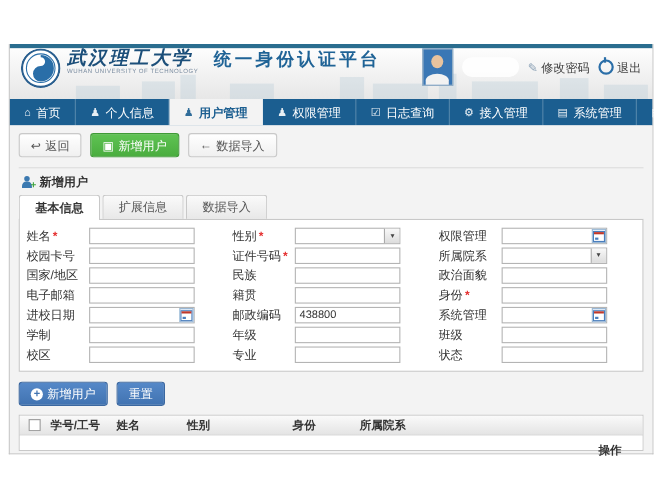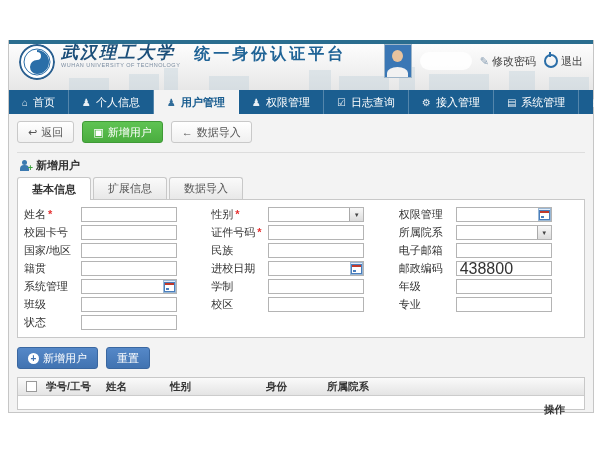--- a/index.html
+++ b/index.html
@@ -53,21 +53,21 @@
   .ftab.active{background:#fff;font-weight:bold;color:#333;height:22px;margin-bottom:-1px;z-index:2;}
   
   .panel{background:#fff;border:1px solid #c8c8c8;padding:7px 6px;position:relative;z-index:1;}
   .form-grid{display:grid;grid-template-columns:1fr 1fr 1fr;column-gap:8px;row-gap:3px;}
   .field{display:flex;align-items:center;height:15px;}
   .flabel{flex:0 0 57px;font-size:11px;color:#333;white-space:nowrap;overflow:hidden;}
   .req{color:#e53030;display:none;margin-left:2px;font-weight:bold;}
   .field.required .req{display:inline;}
   .fwrap{position:relative;flex:0 0 96px;height:15px;}
   .fin{box-sizing:border-box;width:100%;height:15px;border:1px solid #b4b4b4;background:#fff;
-       font-size:16px;padding:0 3px;font-family:inherit;color:#333;}
+       font-size:10px;padding:0 3px;font-family:inherit;color:#333;}
   .sel-btn,.cal-btn{display:none;position:absolute;top:1px;right:1px;width:13px;height:13px;
        align-items:center;justify-content:center;cursor:pointer;}
   .sel-btn{background:linear-gradient(#f8f8f8,#dcdcdc);border-left:1px solid #aaa;font-size:6px;color:#444;}
   .field.type-select .sel-btn{display:flex;}
   .cal-btn{background:#e3eefa;border:1px solid #9ab8d5;box-sizing:border-box;}
   .field.type-date .cal-btn{display:flex;}
   .cal-ic{width:9px;height:8px;background:#fff;border:1px solid #4a7ebd;position:relative;}
   .cal-ic::before{content:"";position:absolute;left:0;top:0;right:0;height:2px;background:#c0392b;}
   .cal-ic::after{content:"";position:absolute;left:1px;bottom:1px;width:3px;height:2px;background:#4a7ebd;}
   
@@ -290,39 +290,55 @@
 
             <div class="field type-text i-10">
               <span class="flabel"><span>民族</span></span>
               <span class="fwrap">
                 <input class="fin" value="" style="">
                 
                 
               </span>
             </div>
 
+            <div class="field type-text i-11">
+              <span class="flabel"><span>政治面貌</span></span>
+              <span class="fwrap">
+                <input class="fin" value="" style="">
+                
+                
+              </span>
+            </div>
 
             <div class="field type-text i-12">
               <span class="flabel"><span>电子邮箱</span></span>
               <span class="fwrap">
                 <input class="fin" value="" style="">
                 
                 
               </span>
             </div>
 
             <div class="field type-text i-13">
               <span class="flabel"><span>籍贯</span></span>
               <span class="fwrap">
                 <input class="fin" value="" style="">
                 
                 
               </span>
             </div>
 
+            <div class="field type-text required i-14">
+              <span class="flabel"><span>身份</span><span class="req">*</span></span>
+              <span class="fwrap">
+                <input class="fin" value="" style="">
+                
+                
+              </span>
+            </div>
 
             <div class="field type-date i-15">
               <span class="flabel"><span>进校日期</span></span>
               <span class="fwrap">
                 <input class="fin" value="" style="">
                 
                 <span class="cal-btn">
                   <span class="cal-ic"></span>
                 </span>
               </span>

